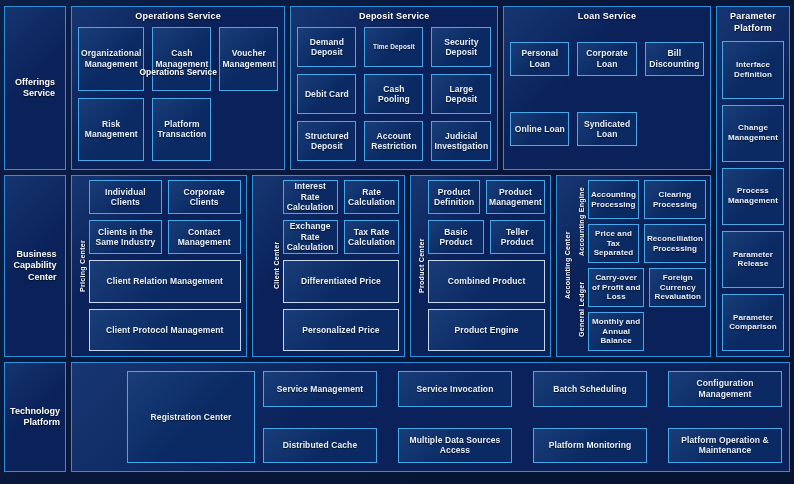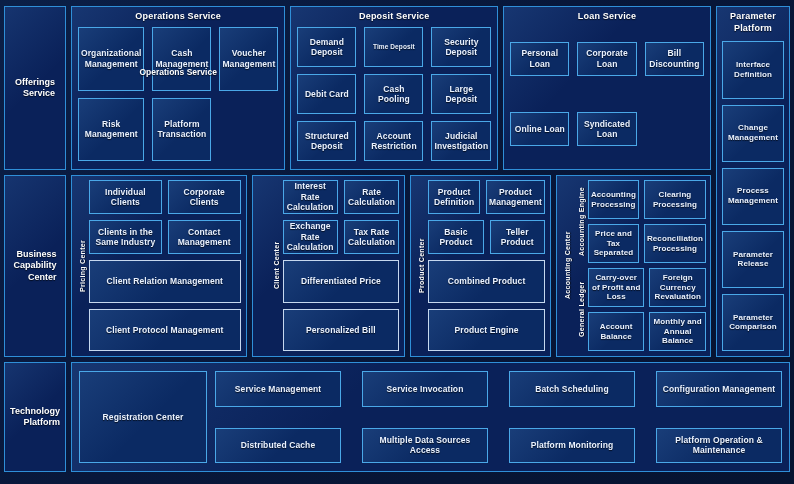--- a/index.html
+++ b/index.html
@@ -106,21 +106,21 @@
   .acct-inner{flex:1;display:flex;flex-direction:column;gap:5px;}
   .acct-sub{flex:1;display:flex;}
   .acct-sub .vlabel{width:14px;flex:0 0 14px;}
   .acct-grid{flex:1;display:grid;grid-template-columns:1fr 1fr;grid-auto-rows:1fr;gap:5px;}
   .acct-grid .box{font-size:8px;}
 
   .cap-panel > .vlabel{width:14px;flex:0 0 14px;}
 
   
   .tech-panel{flex:1;display:flex;padding:8px 7px;gap:8px;}
-  .tech-reg{flex:0 0 128px;}
+  .tech-reg{flex:0 0 128px;margin-left:48px;}
   .tech-grid{flex:1;display:grid;grid-template-columns:repeat(4,1fr);grid-template-rows:1fr 1fr;gap:21px;}
   .tech-grid .box{font-size:8.5px;}
 </style>
 </head>
 <body>
 
 <div class="canvas">
 
   <div class="row" id="row-offerings">
 
@@ -203,21 +203,21 @@
       <div class="cap-body">
         <div class="cap-two">
           <div class="box">Interest Rate Calculation</div>
           <div class="box">Rate Calculation</div>
         </div>
         <div class="cap-two">
           <div class="box">Exchange Rate Calculation</div>
           <div class="box">Tax Rate Calculation</div>
         </div>
         <div class="box cap-wide pale">Differentiated Price</div>
-        <div class="box cap-wide pale">Personalized Bill</div>
+        <div class="box cap-wide pale">Personalized Price</div>
       </div>
     </div>
 
     <div class="panel cap-panel" id="cap-product">
       <div class="vlabel">Product Center</div>
       <div class="cap-body">
         <div class="cap-two">
           <div class="box">Product Definition</div>
           <div class="box">Product Management</div>
         </div>
@@ -240,21 +240,20 @@
             <div class="box">Clearing Processing</div>
             <div class="box">Price and Tax Separated</div>
             <div class="box">Reconciliation Processing</div>
           </div>
         </div>
         <div class="acct-sub">
           <div class="vlabel">General Ledger</div>
           <div class="acct-grid">
             <div class="box">Carry-over of Profit and Loss</div>
             <div class="box">Foreign Currency Revaluation</div>
-            <div class="box">Account Balance</div>
             <div class="box">Monthly and Annual Balance</div>
           </div>
         </div>
       </div>
     </div>
   </div>
 
   <div class="row" id="row-tech">
 
     <div class="railbox leftrail" style="white-space:pre-line">Technology

